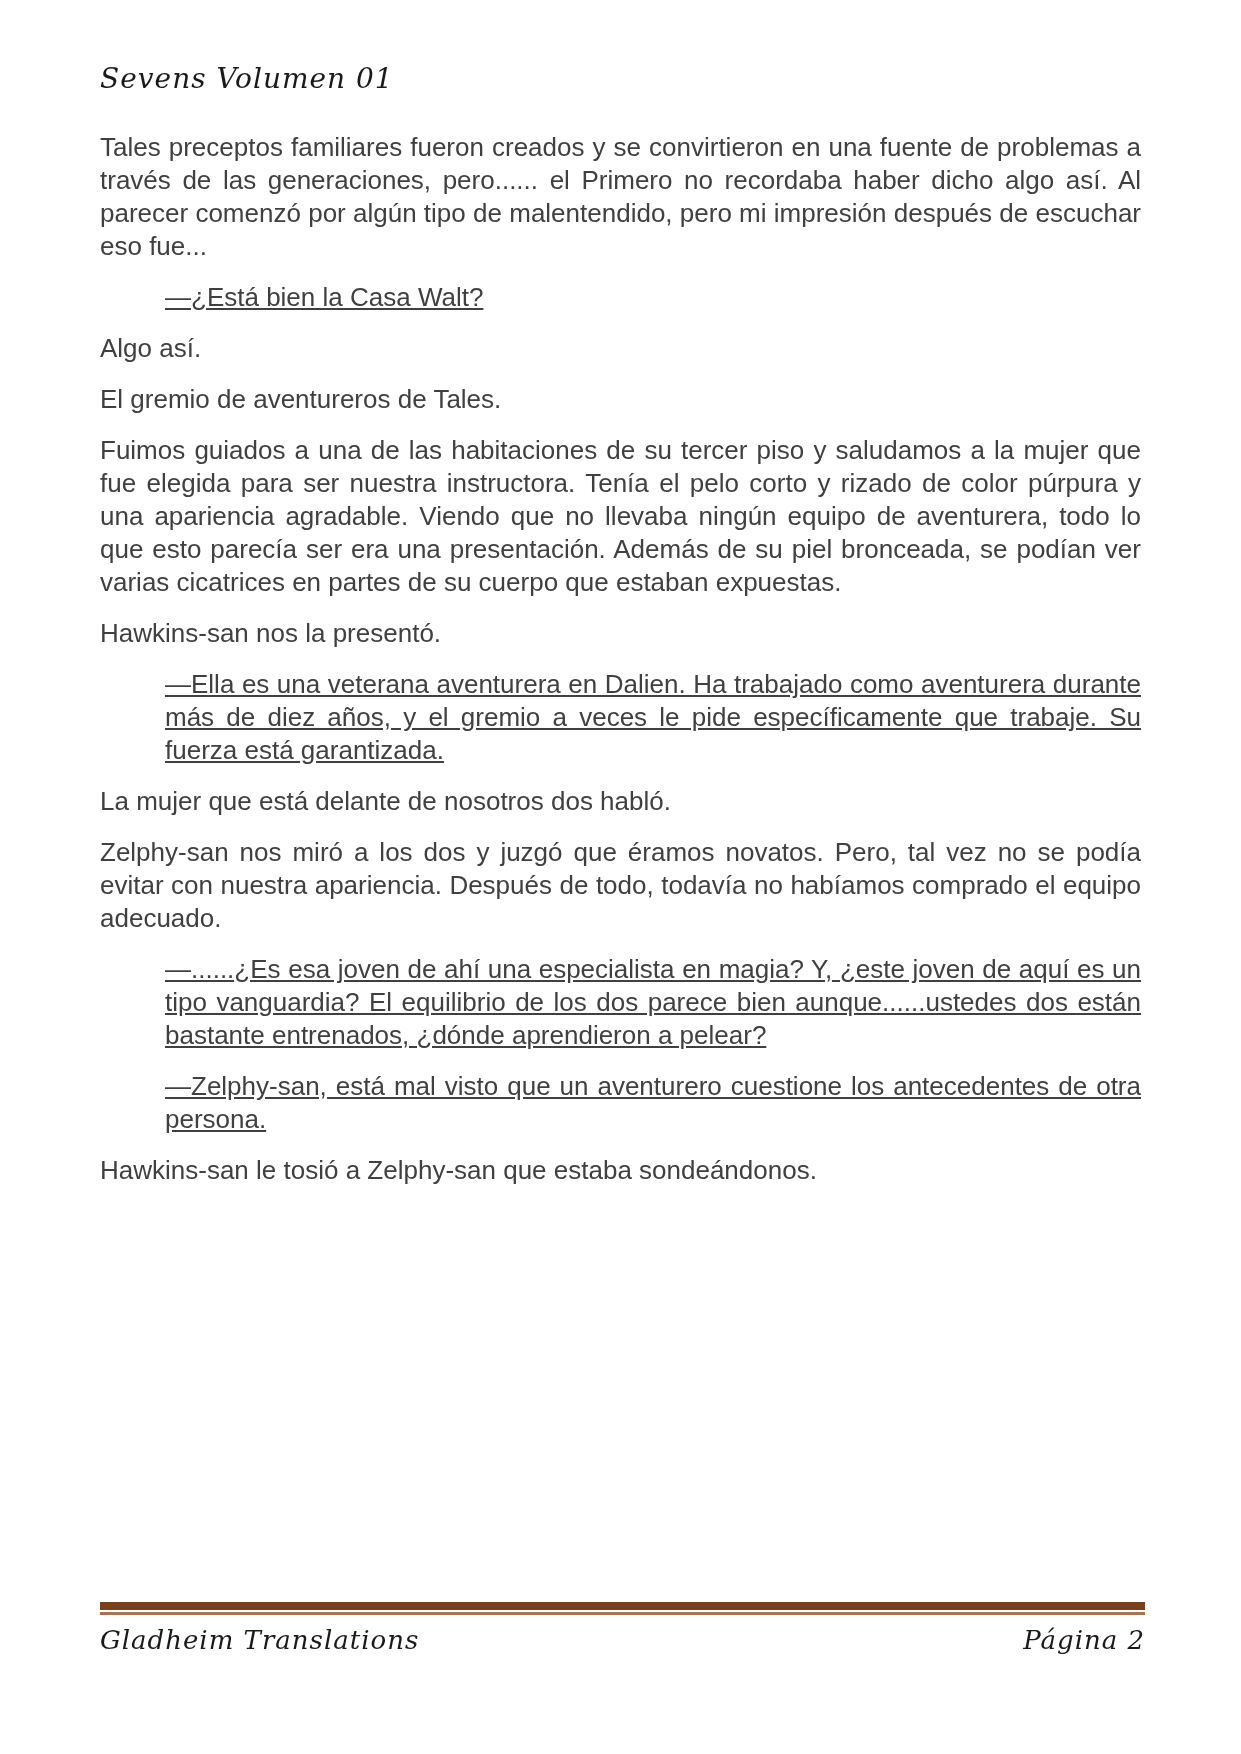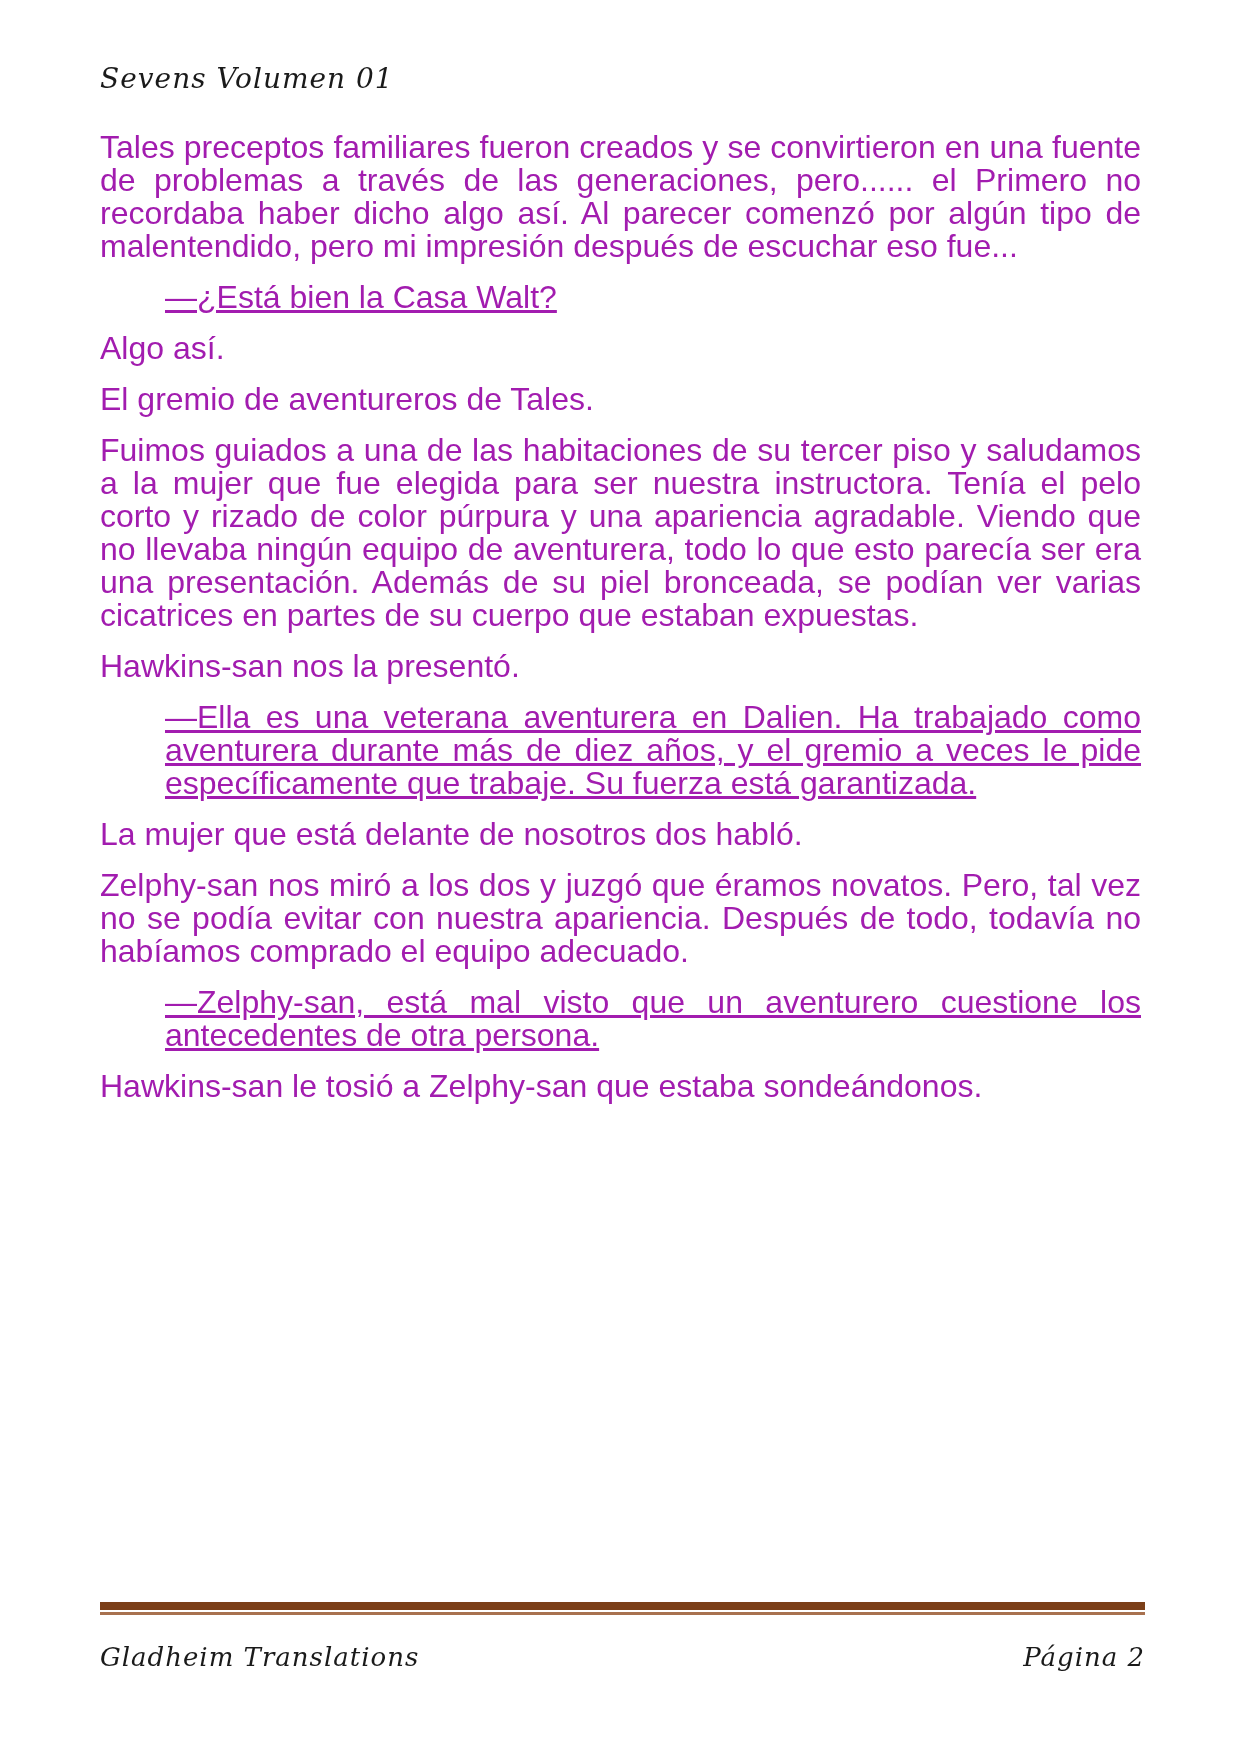--- a/index.html
+++ b/index.html
@@ -30,25 +30,25 @@
     letter-spacing: 1px;
   }
   .doc-body {
     position: absolute;
     top: 131px;
     left: 100px;
     width: 1041px;
   }
   .para {
     margin: 0 0 18px 0;
-    font-size: 32px;
+    font-size: 26px;
     line-height: 33px;
     text-align: justify;
     text-align-last: left;
-    color: #a21caf;
+    color: #404040;
   }
   .para.dialogue {
     padding-left: 65px;
     text-decoration: underline;
   }
   .doc-footer {
     position: absolute;
     top: 1602px;
     left: 100px;
     width: 1045px;
@@ -59,21 +59,21 @@
   }
   .footer-rule-gap {
     height: 2px;
     background: #ffffff;
   }
   .footer-rule-light {
     height: 3px;
     background: #a8714f;
   }
   .footer-text-row {
-    margin-top: 26px;
+    margin-top: 9px;
     display: flex;
     justify-content: space-between;
     align-items: baseline;
     font-family: "DejaVu Serif", serif;
     font-style: italic;
     font-size: 26px;
     line-height: 32px;
     color: #1a1a1a;
     letter-spacing: 1px;
   }
@@ -90,20 +90,21 @@
   <div class="doc-body">
     <p class="para">Tales preceptos familiares fueron creados y se convirtieron en una fuente de problemas a través de las generaciones, pero...... el Primero no recordaba haber dicho algo así. Al parecer comenzó por algún tipo de malentendido, pero mi impresión después de escuchar eso fue...</p>
     <p class="para dialogue">—¿Está bien la Casa Walt?</p>
     <p class="para">Algo así.</p>
     <p class="para">El gremio de aventureros de Tales.</p>
     <p class="para">Fuimos guiados a una de las habitaciones de su tercer piso y saludamos a la mujer que fue elegida para ser nuestra instructora. Tenía el pelo corto y rizado de color púrpura y una apariencia agradable. Viendo que no llevaba ningún equipo de aventurera, todo lo que esto parecía ser era una presentación. Además de su piel bronceada, se podían ver varias cicatrices en partes de su cuerpo que estaban expuestas.</p>
     <p class="para">Hawkins-san nos la presentó.</p>
     <p class="para dialogue">—Ella es una veterana aventurera en Dalien. Ha trabajado como aventurera durante más de diez años, y el gremio a veces le pide específicamente que trabaje.  Su fuerza está garantizada.</p>
     <p class="para">La mujer que está delante de nosotros dos habló.</p>
     <p class="para">Zelphy-san nos miró a los dos y juzgó que éramos novatos. Pero, tal vez no se podía evitar con nuestra apariencia. Después de todo, todavía no habíamos comprado el equipo adecuado.</p>
+    <p class="para dialogue">—......¿Es esa joven de ahí una especialista en magia? Y, ¿este joven de aquí es un tipo vanguardia? El equilibrio de los dos parece bien aunque......ustedes dos están bastante entrenados, ¿dónde aprendieron a pelear?</p>
     <p class="para dialogue">—Zelphy-san, está mal visto que un aventurero cuestione los antecedentes de otra persona.</p>
     <p class="para">Hawkins-san le tosió a Zelphy-san que estaba sondeándonos.</p>
   </div>
 
   <div class="doc-footer">
     <div class="footer-rule-dark"></div>
     <div class="footer-rule-gap"></div>
     <div class="footer-rule-light"></div>
     <div class="footer-text-row">
       <span>Gladheim Translations</span>

